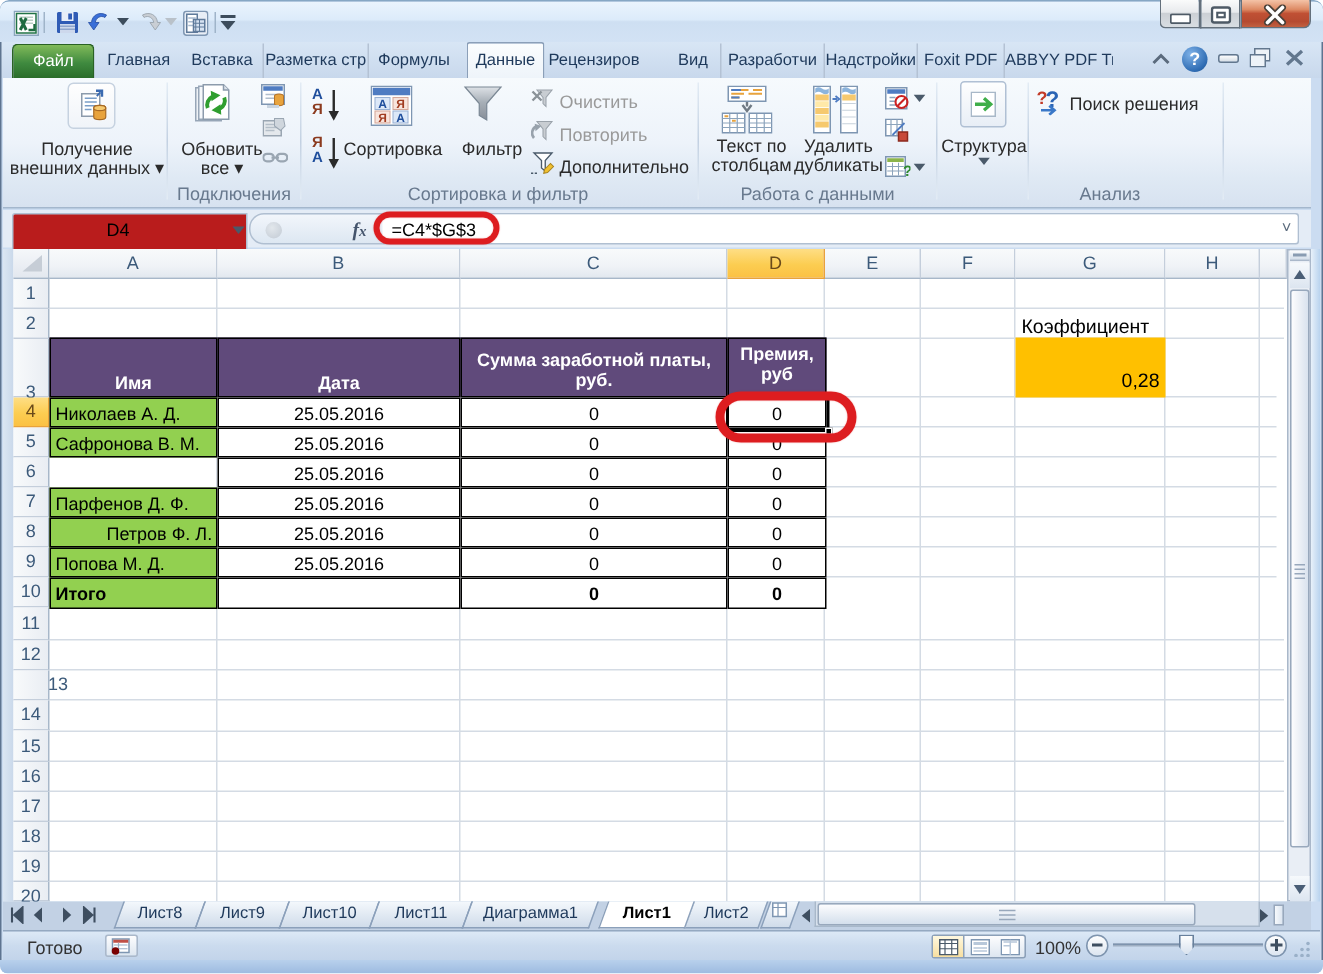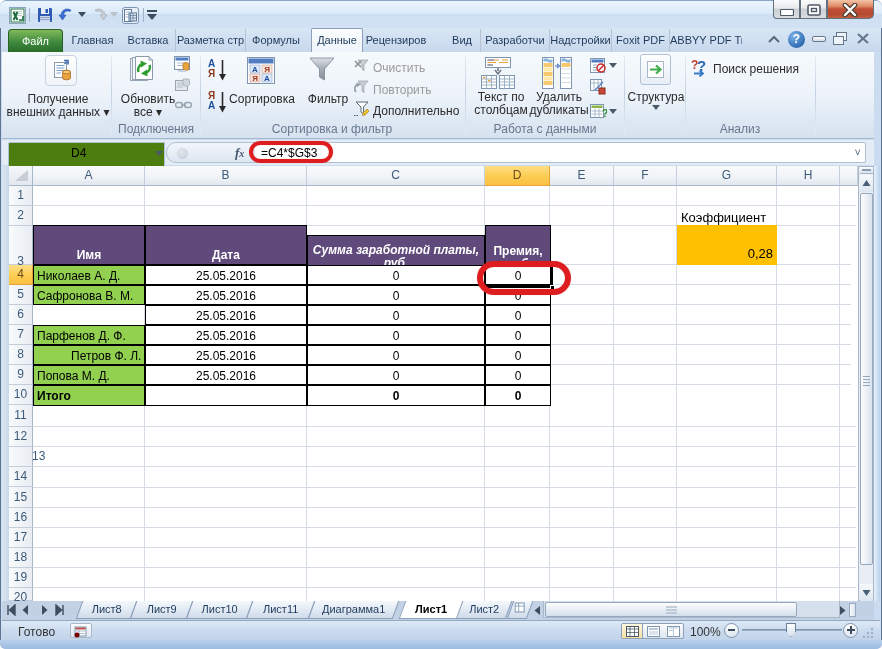--- a/index.html
+++ b/index.html
@@ -42,21 +42,21 @@
   background:linear-gradient(#f6fafd 0%, #edf3fa 50%, #dfe9f4 78%, #d7e2f0 100%);
   border-bottom:1px solid #a4b7cd; }
 .grpsep { position:absolute; top:3px; height:78px; width:1px;
   background:linear-gradient(#e3ecf5, #c3d1e2 50%, #e3ecf5); }
 .grplabel { position:absolute; top:70px; height:14px; font-size:12px; color:#68798e; text-align:center; white-space:nowrap; }
 .btext { position:absolute; font-size:12px; color:#2b2b2b; text-align:center; white-space:nowrap; }
 .gtext { position:absolute; font-size:12px; color:#9a9a9a; white-space:nowrap; }
 .ktext { position:absolute; font-size:12px; color:#2b2b2b; white-space:nowrap; }
 
 #fbar { left:2px; top:140px; width:872px; height:25px; background:#e4ecf6; }
-#namebox { position:absolute; left:6px; top:2px; width:157px; height:34px; background:#4d7c0f;
+#namebox { position:absolute; left:6px; top:2px; width:157px; height:34px; background:#b91c1c;
   border:1px solid #b0bfd1; border-radius:2px 0 0 2px; }
 #nametext { position:absolute; left:62px; top:3px; font-size:12px; color:#000; }
 #namedrop { position:absolute; left:146px; top:8px; width:0; height:0;
   border-left:4px solid transparent; border-right:4px solid transparent; border-top:5px solid #4a5a6a; }
 #fxpill { position:absolute; left:164px; top:2px; width:700px; height:21px;
   background:linear-gradient(#f2f6fb,#dde7f2); border:1px solid #b0bfd1; border-radius:10px 2px 2px 10px; }
 #fxdot { position:absolute; left:10px; top:5px; width:11px; height:11px; border-radius:50%;
   background:radial-gradient(circle at 40% 35%, #e2e7ec, #c2cad4); }
 #fxsym { position:absolute; left:68px; top:2px; font-size:13px; font-style:italic; font-family:"Liberation Serif",serif; font-weight:bold; color:#44546c; }
 #ftext { position:absolute; left:88px; top:0; width:610px; height:19px; background:#fff; border-radius:0 2px 2px 0;
@@ -449,22 +449,22 @@
       <div class="gl-h" style="left:31px;top:421px;width:823px;"></div>
       <div class="gl-h" style="left:548px;top:98px;width:301px;"></div>
     </div>
 
     <div class="cell" style="left:679px;top:44px;width:95px;">Коэффициент</div>
     <div class="cell" style="left:675px;top:59px;width:100px;height:40px;background:#ffc000;text-align:right;padding:21px 4px 0 0;">0,28</div>
 
     <div id="tbl" class="abs" style="left:31px;top:59px;width:518px;height:181px;">
       <div class="tc th" style="left:112px;top:0;width:162px;height:40px;padding-top:23px;">Дата</div>
       <div class="tc th" style="left:0;top:0;width:112px;height:40px;padding-top:23px;">Имя</div>
-      <div class="tc th" style="left:274px;top:10px;width:178px;height:40px;padding-top:8px;font-style:italic;">Сумма заработной платы,<br>руб.</div>
-      <div class="tc th" style="left:452px;top:0;width:66px;height:40px;padding-top:19px;">Премия,<br>руб</div>
+      <div class="tc th" style="left:274px;top:0;width:178px;height:40px;padding-top:8px;">Сумма заработной платы,<br>руб.</div>
+      <div class="tc th" style="left:452px;top:0;width:66px;height:40px;padding-top:4px;">Премия,<br>руб</div>
       <div class="tc tg" style="left:0;top:40px;width:112px;height:20px;">Николаев А. Д.</div>
       <div class="tc tg" style="left:0;top:60px;width:112px;height:20px;">Сафронова В. М.</div>
       <div class="tc tg" style="left:0;top:80px;width:112px;height:20px;margin-top:40px;">Коваль Л. П.</div>
       <div class="tc tg" style="left:0;top:100px;width:112px;height:20px;">Парфенов Д. Ф.</div>
       <div class="tc tg" style="left:0;top:120px;width:112px;height:20px;padding-left:37px;">Петров Ф. Л.</div>
       <div class="tc tg" style="left:0;top:140px;width:112px;height:20px;">Попова М. Д.</div>
       <div class="tc tg" style="left:0;top:160px;width:112px;height:21px;font-weight:bold;">Итого</div>
       <div class="tc tw" style="left:112px;top:40px;width:162px;height:20px;">25.05.2016</div>
       <div class="tc tw" style="left:112px;top:60px;width:162px;height:20px;">25.05.2016</div>
       <div class="tc tw" style="left:112px;top:80px;width:162px;height:20px;">25.05.2016</div>

